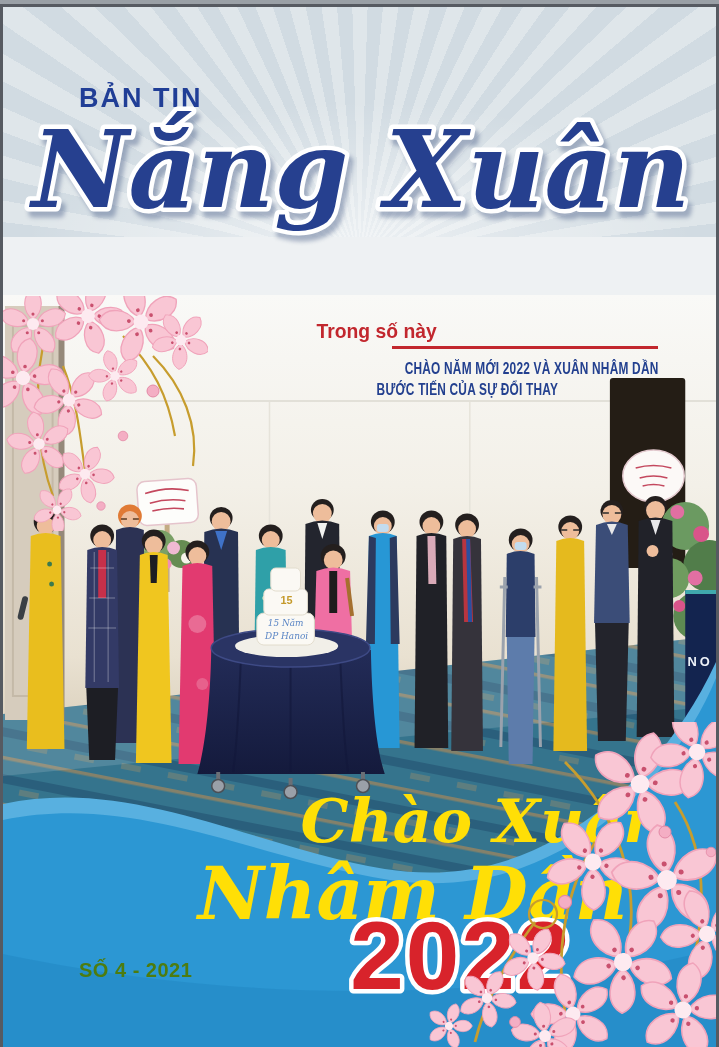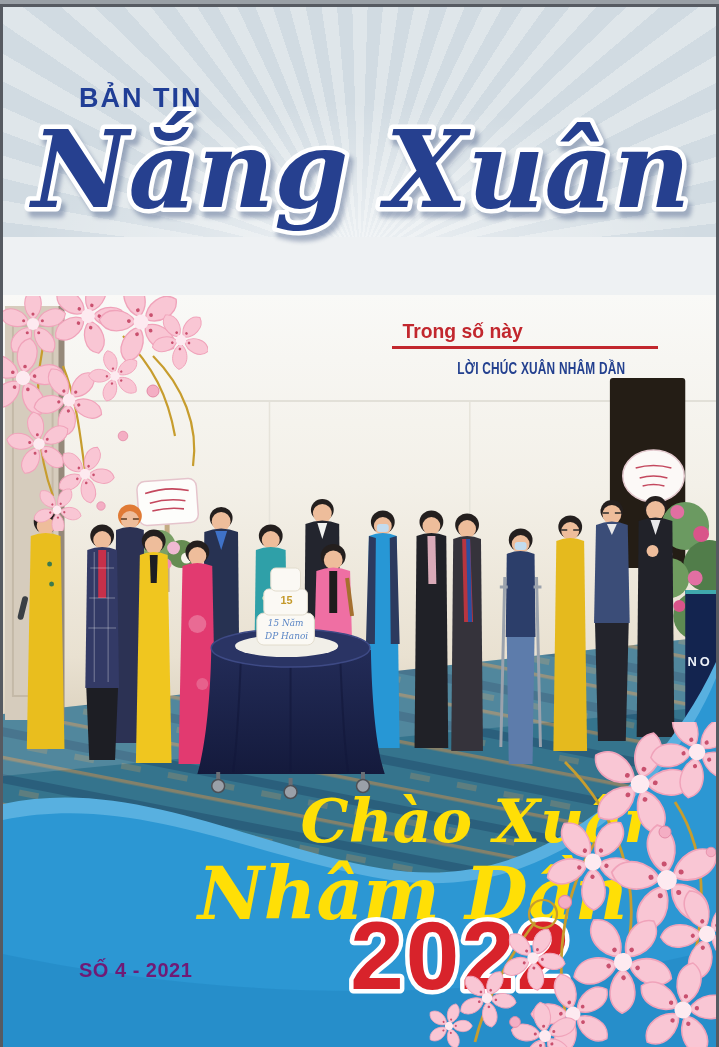--- a/index.html
+++ b/index.html
@@ -57,21 +57,21 @@
   .script-line{
     font-family:"DejaVu Serif",serif;font-style:italic;font-weight:bold;
     fill:#ffdf06;
   }
   .year-text{
     font-family:"Liberation Sans",sans-serif;font-weight:bold;
     fill:#d8232b;stroke:#ffffff;stroke-width:9;paint-order:stroke;
     stroke-linejoin:round;font-size:97px;letter-spacing:2px;
   }
   .issue{
-    left:76px;top:952px;color:#701a75;font-weight:bold;font-size:20px;
+    left:76px;top:952px;color:#4d7c0f;font-weight:bold;font-size:20px;
     letter-spacing:.5px;z-index:10;
   }
   
   .blossom-tl{left:0;top:289px;width:205px;height:235px;z-index:6;}
   .blossom-br{left:412px;top:715px;width:307px;height:330px;z-index:11;}
   svg{display:block;}
 </style>
 </head>
 <body>
 
@@ -337,21 +337,22 @@
         <text x="286" y="598" text-anchor="middle" font-size="11" font-weight="bold" fill="#c59a2b">15</text>
         <text x="285" y="620" text-anchor="middle" font-size="9" font-style="italic" fill="#5b86c5" font-family="DejaVu Serif,serif">15 Năm</text>
         <text x="286" y="633" text-anchor="middle" font-size="9" font-style="italic" fill="#5b86c5" font-family="DejaVu Serif,serif">DP Hanoi</text>
       </g>
     </g>
   </svg>
 
   <div class="abs toc">
     <div class="toc-heading">Trong số này</div>
     <div class="toc-rule"></div>
-    <div class="toc-item"><span>LỜI CHÚC XUÂN NHÂM DẦN</span></div>
+    <div class="toc-item"><span>CHÀO NĂM MỚI 2022 VÀ XUÂN NHÂM DẦN</span></div>
+    <div class="toc-item"><span>BƯỚC TIẾN CỦA SỰ ĐỔI THAY</span></div>
   </div>
 
   <svg class="abs waves" viewBox="0 0 719 397" preserveAspectRatio="none">
     <path d="M0,150 C130,122 250,192 385,215 C470,228 540,205 610,150 C650,118 690,70 719,8 L719,397 L0,397 Z" fill="#58b0e0"></path>
     <path d="M0,166 C135,138 255,205 390,226 C475,238 545,216 615,162 C655,130 695,82 719,24 L719,397 L0,397 Z" fill="#2c97d3"></path>
     <path d="M0,300 C200,342 470,358 719,295 L719,397 L0,397 Z" fill="#1d83bf" opacity=".4"></path>
   </svg>
 
   <svg class="abs footer-svg" viewBox="0 0 719 397">
     <g filter="none">

